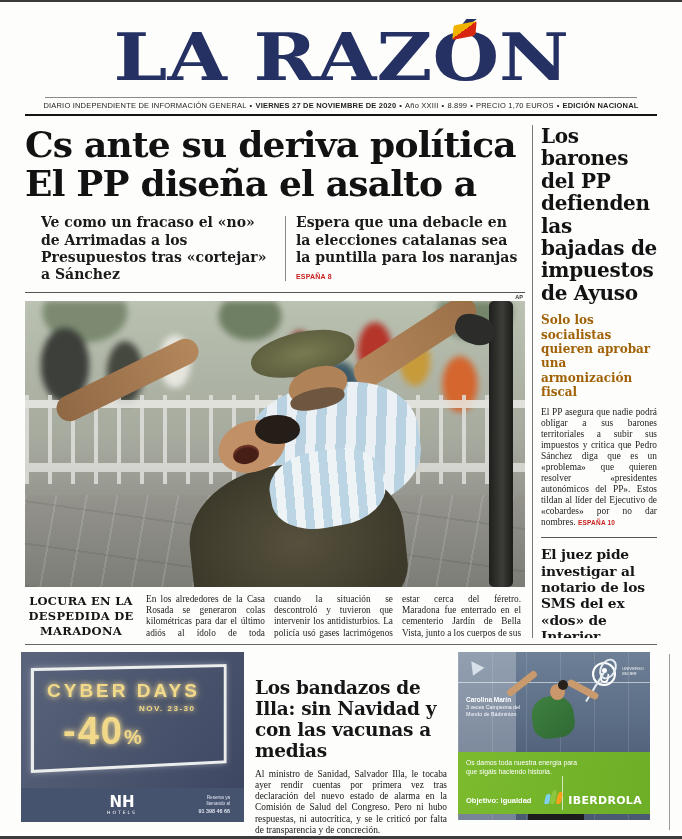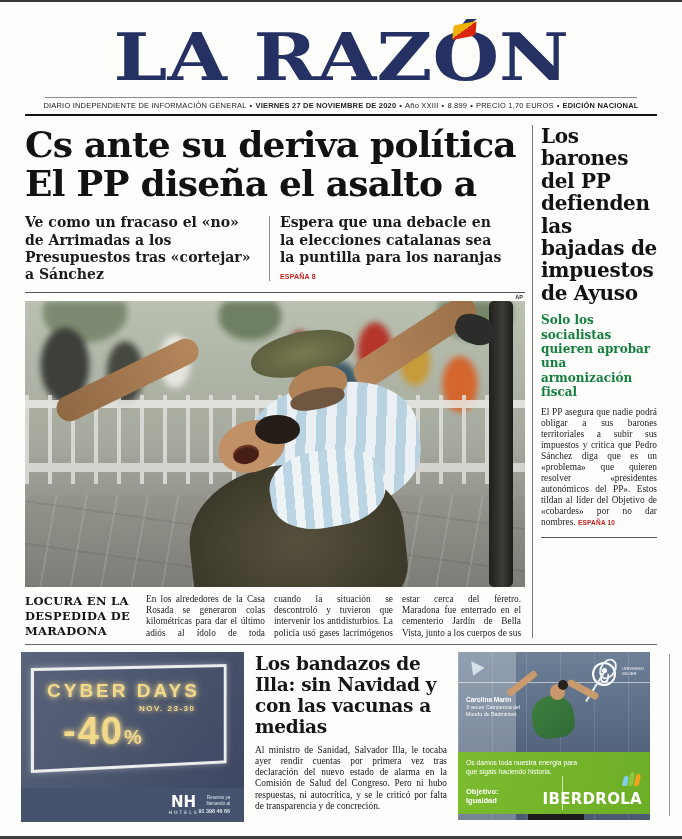--- a/index.html
+++ b/index.html
@@ -40,21 +40,21 @@
   .col-right { flex:1; margin-left:7px; border-left:1px solid #777; padding-left:8px; overflow:hidden; }
 
   .lead-headline {
     font-family:"DejaVu Serif", serif; font-weight:bold; font-size:36px;
     line-height:1.09; letter-spacing:-0.8px; color:#121212;
   }
   .deck-row { display:flex; margin-top:11px; }
   .deck {
     font-family:"DejaVu Serif", serif; font-weight:bold; font-size:14px; line-height:1.22; color:#1b1b1b;
   }
-  .deck-left { width:244px; padding-right:10px; }
+  .deck-left { width:244px; padding-right:10px;margin-left:16px; }
   .deck-divider { width:1px; background:#888; margin:2px 0; }
   .deck-right { width:235px; padding-left:10px; }
   .tag {
     font-family:"Liberation Sans", sans-serif; font-weight:bold; font-size:6.5px;
     color:#c8201e; text-transform:uppercase; letter-spacing:.2px; white-space:nowrap;
   }
   .deck .tag { font-size:7px; }
   .lead-rule { border-top:1px solid #555; margin-top:9px; }
   .photo-credit { text-align:right; font-family:"Liberation Sans", sans-serif; font-size:5.5px; font-weight:bold; color:#333; padding:1px 2px 1px 0; }
 
@@ -103,27 +103,27 @@
   .hair-front { left:46%; top:40%; width:9%; height:10%; background:#241d18; border-radius:50%; }
   .mouth { left:41.5%; top:50.5%; width:5.2%; height:6.5%; background:#471e16; border-radius:50%;
     box-shadow:inset 0 2px 2px #7a3a2c; transform:rotate(-10deg); }
   .jersey-front { left:49%; top:52%; width:23%; height:27%; border-radius:42%;
     background:repeating-linear-gradient(95deg,#bcd5e5 0 9px,#eef3f6 9px 18px); transform:rotate(-10deg); }
   .body-front { left:33%; top:57%; width:43%; height:55%; border-radius:46% 46% 30% 30%;
     background:radial-gradient(closest-side,#56513d,#3e3a2b); transform:rotate(-6deg); }
 
   
   .caption { display:flex; margin-top:7px; gap:9px; }
-  .cap-label { width:112px; flex:none; text-align:left;
+  .cap-label { width:112px; flex:none; text-align:center;
     font-family:"DejaVu Serif", serif; font-weight:bold; font-size:11.5px; line-height:1.3; letter-spacing:.3px; }
   .cap-col { width:119px; flex:none; font-size:9.3px; line-height:1.22; text-align:justify; hyphens:auto; color:#1d1d1d; }
 
   
   .rc-headline { font-family:"DejaVu Serif", serif; font-weight:bold; font-size:20px; line-height:1.12; letter-spacing:-0.3px; color:#121212; }
-  .rc-subhead { margin-top:9px; font-family:"DejaVu Serif", serif; font-weight:bold; font-size:12px; line-height:1.2; color:#15803d; }
+  .rc-subhead { margin-top:9px; font-family:"DejaVu Serif", serif; font-weight:bold; font-size:12px; line-height:1.2; color:#a16207; }
   .rc-body { margin-top:8px; font-size:9.4px; line-height:1.17; text-align:justify; hyphens:auto; color:#1d1d1d; }
   .rc-rule { border-top:1px solid #555; margin:9px 0 8px; }
   .rc-headline-sm { font-family:"DejaVu Serif", serif; font-weight:bold; font-size:13.8px; line-height:1.18; letter-spacing:-0.2px; }
 
   
   .bottom-rule { width:632px; margin:6px auto 0; border-top:1px solid #666; }
   .bottom { position:relative; display:flex; width:640px; margin:7px auto 0; gap:11px; }
 
   
   .nh-ad { position:relative; width:223px; height:170px; flex:none; overflow:hidden;
@@ -131,29 +131,29 @@
   .nh-frame { position:absolute; left:12px; right:14px; top:14px; height:102px;
     border:3px solid #eceded; transform:perspective(420px) rotateY(7deg) skewY(-2deg);
     box-shadow:0 0 6px rgba(255,255,255,.35); }
   .neon { color:#f2d98a; text-shadow:0 0 5px rgba(244,222,150,.95), 0 0 10px rgba(244,222,150,.5);
     font-family:Liberation Sans, sans-serif; font-weight:bold; }
   .nh-title { position:absolute; left:26px; top:28px; font-size:19px; letter-spacing:3px; }
   .nh-dates { position:absolute; left:118px; top:52px; font-size:8px; letter-spacing:1.5px;text-align:right; }
   .nh-discount { position:absolute; left:42px; top:58px; font-size:38px; letter-spacing:2px; }
   .nh-discount .pct { font-size:20px; }
   .nh-strip { position:absolute; left:0; right:0; bottom:0; height:34px; background:#46536f;
-    display:flex; align-items:center; justify-content:flex-end; padding:0 14px 0 111px; }
+    display:flex; align-items:center; justify-content:space-between; padding:0 14px 0 86px; }
   .nh-brand { color:#fff; font-family:"DejaVu Sans", sans-serif; font-weight:bold; font-size:15px; line-height:1; text-align:center; }
   .nh-brand .sub { display:block; font-size:4.5px; letter-spacing:2px; font-weight:normal; margin-top:1px; }
   .nh-cta { color:#dfe4ee; font-family:"Liberation Sans", sans-serif; font-size:4.6px; text-align:right; line-height:1.35; }
   .nh-cta .phone { font-weight:bold; font-size:5.4px; }
 
   
   .illa { width:192px; flex:none; padding-top:2px; }
-  .illa-headline { font-family:"DejaVu Serif", serif; font-weight:bold; font-size:18.5px; line-height:1.13; letter-spacing:-0.3px; }
+  .illa-headline { font-family:"DejaVu Serif", serif; font-weight:bold; font-size:18.5px; line-height:1.13; letter-spacing:-0.3px;margin-top:24px; }
   .illa-subhead { margin-top:8px; font-family:"DejaVu Serif", serif; font-weight:bold; font-size:11.5px; line-height:1.22; }
   .illa-body { margin-top:7px; font-size:9.4px; line-height:1.2; text-align:justify; hyphens:auto; }
 
   
   .ib-ad { position:relative; width:192px; height:168px; flex:none; overflow:hidden;
     background:linear-gradient(180deg,#6d8096 0%,#5d6e87 38%,#53637c 60%,#4a5a73 100%); }
   .ib-court { position:absolute; inset:0;
     background:
       linear-gradient(180deg, rgba(0,0,0,0) 30px, rgba(255,255,255,.55) 30px, rgba(255,255,255,.55) 31px, rgba(0,0,0,0) 31px),
       linear-gradient(90deg, rgba(255,255,255,.25) 58px, rgba(0,0,0,0) 58px, rgba(0,0,0,0) 59px),
@@ -182,21 +182,21 @@
   .ib-slogan { color:#fff; font-family:"Liberation Sans", sans-serif; font-size:6.8px; line-height:1.35; max-width:120px; }
   .ib-bottom { position:absolute; left:8px; right:8px; bottom:6px; display:flex; align-items:flex-end; justify-content:space-between; }
   .ib-tagline { color:#fff; font-family:"Liberation Sans", sans-serif; font-weight:bold; font-size:7.5px; padding-bottom:3px; }
   .ib-sep { position:absolute; left:104px; bottom:4px; width:1px; height:34px; background:rgba(255,255,255,.7); }
   .ib-brandblock { text-align:right; }
   .ib-flame { display:inline-block; margin-right:2px; }
   .ib-flame span { display:inline-block; width:5px; height:13px; border-radius:40% 40% 20% 20%; margin-left:1px; transform:skewX(-12deg); }
   .ib-flame .f1 { background:#7fd0ea; height:10px; }
   .ib-flame .f2 { background:#8dc63f; height:14px; }
   .ib-flame .f3 { background:#f5a11c; height:12px; }
-  .ib-brand { color:#fff; font-family:"DejaVu Sans", sans-serif; font-weight:bold; font-size:15px; letter-spacing:.3px; }
+  .ib-brand { color:#fff; font-family:"DejaVu Sans", sans-serif; font-weight:bold; font-size:11px; letter-spacing:.3px; }
   .ib-post { position:absolute; left:70px; bottom:0; width:56px; height:6px; background:#1c1c1c; }
 
   .bottom-right-rule { position:absolute; right:-9px; top:2px; bottom:6px; width:1px; background:#999; }
 </style>
 </head>
 <body>
 
 <div class="page">
   <div class="edge-top"></div>
 
@@ -257,24 +257,25 @@
           <span>estar cerca del féretro. Maradona fue enterrado en el cementerio Jardín de Bella Vista, junto a los cuerpos de sus padres: «Don Diego» y «Doña Tota».</span>
           
         </p>
       </div>
     </div>
 
     <aside class="col-right">
       <h2 class="rc-headline">Los barones del PP defienden las bajadas de impuestos de Ayuso</h2>
       <p class="rc-subhead">Solo los socialistas quieren aprobar una armonización fiscal</p>
       <p class="rc-body">
-        <span>El PP asegura que nadie podrá obligar a sus barones territoriales a subir sus impuestos y critica que Pedro Sánchez diga que es un «problema» que quieren resolver «presidentes autonómicos del PP». Estos tildan al líder del Objetivo de «cobardes» por no dar nombres.</span>
+        <span>El PP asegura que nadie podrá obligar a sus barones territoriales a subir sus impuestos y critica que Pedro Sánchez diga que es un «problema» que quieren resolver «presidentes autonómicos del PP». Estos tildan al líder del Ejecutivo de «cobardes» por no dar nombres.</span>
         <span class="tag">ESPAÑA 10</span>
       </p>
       <div class="rc-rule"></div>
+      <h3 class="rc-headline-sm">El juez pide investigar al notario de los SMS del ex «dos» de Interior</h3>
 
     </aside>
   </div>
 
   <div class="bottom-rule"></div>
 
   <div class="bottom">
 
     <div class="nh-ad">
       <div class="nh-frame"></div>

